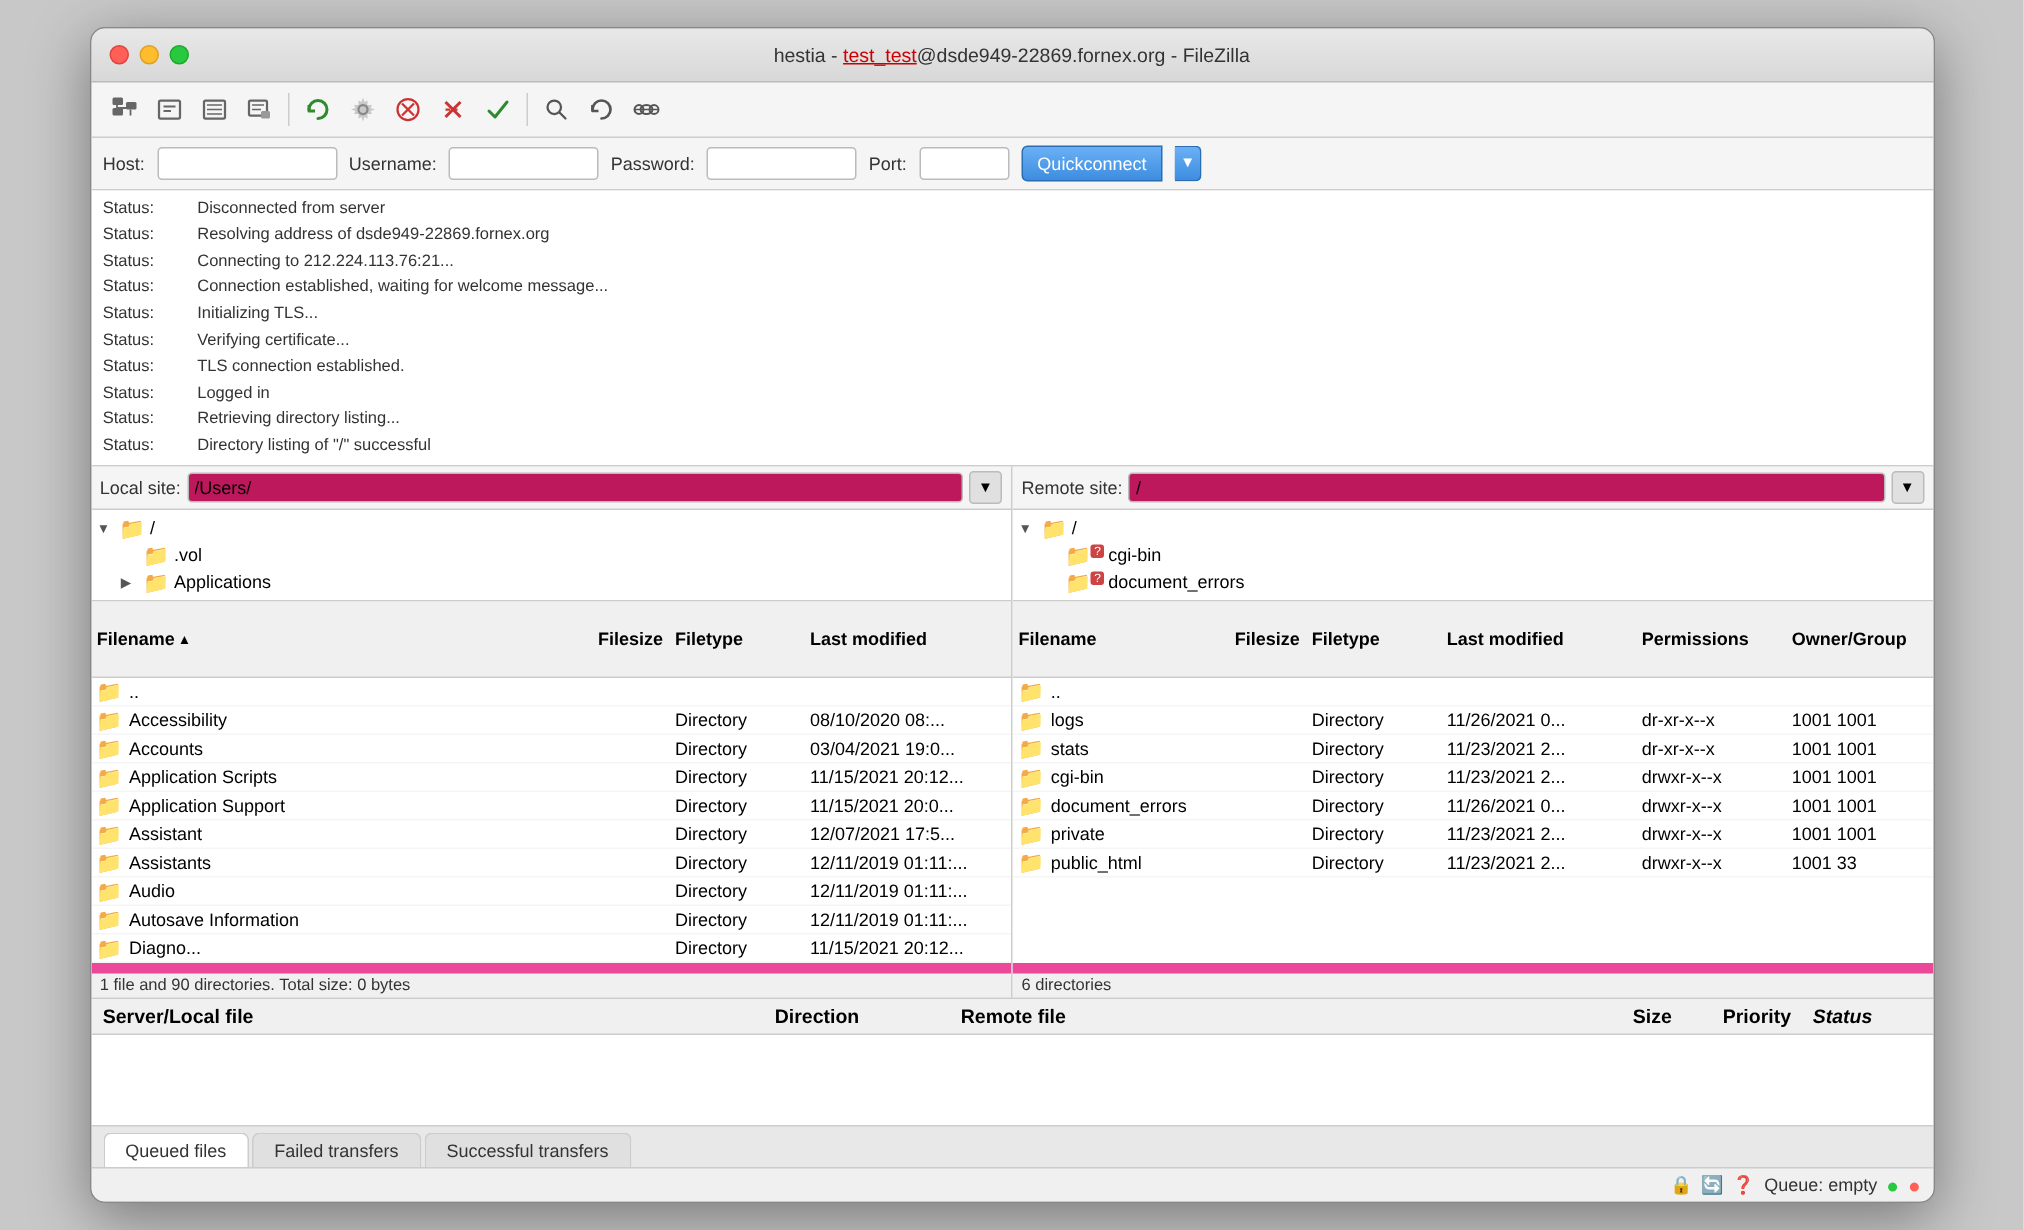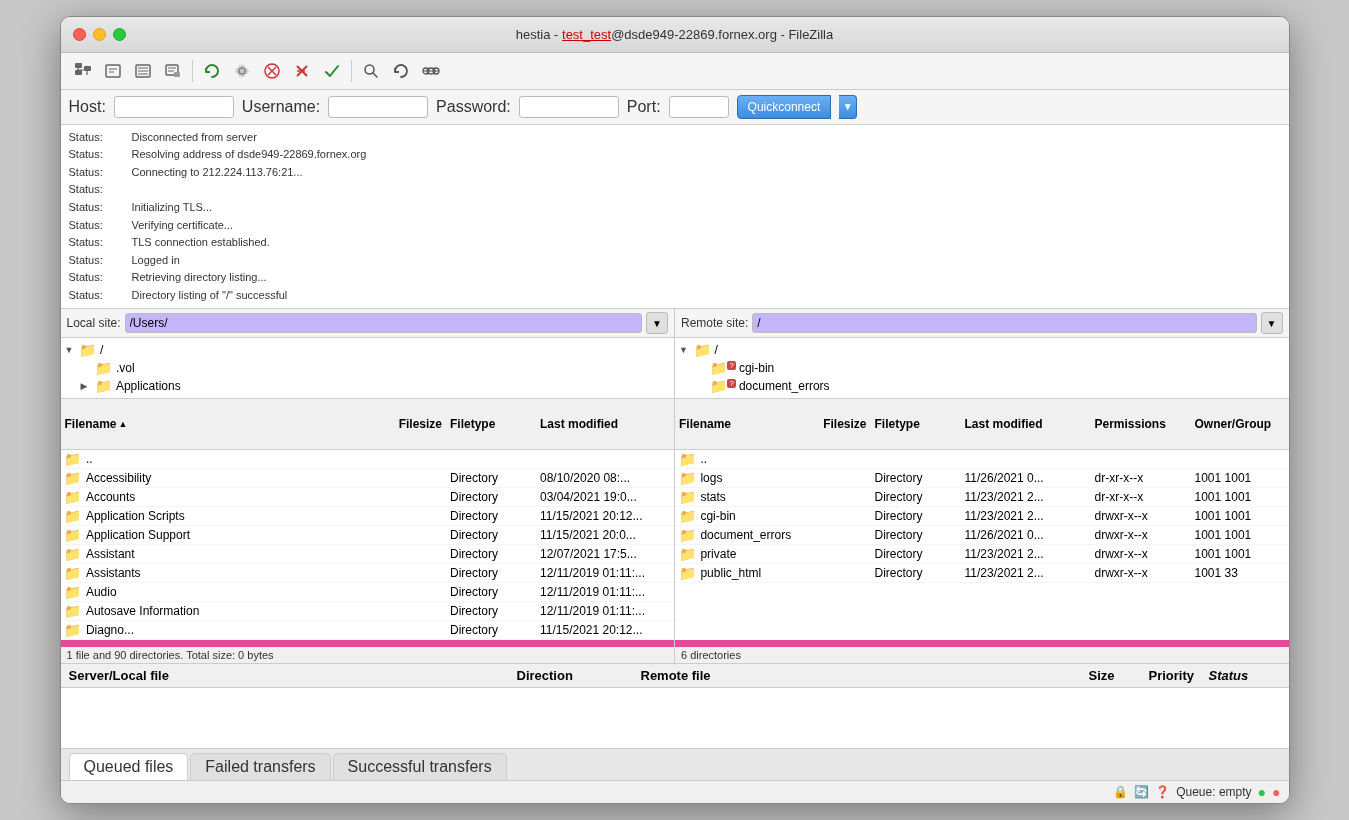--- a/index.html
+++ b/index.html
@@ -81,21 +81,21 @@
       margin: 0 3px;
     }
     .connection-bar {
       background: #f5f5f5;
       border-bottom: 1px solid #ccc;
       padding: 5px 8px;
       display: flex;
       align-items: center;
       gap: 8px;
     }
-    .conn-label { color: #333; font-size: 16px; }
+    .conn-label { color: #333; font-size: 12px; }
     .conn-input {
       height: 22px;
       border: 1px solid #bbb;
       border-radius: 3px;
       padding: 0 4px;
       font-size: 12px;
       background: white;
     }
     .conn-input-host { width: 120px; }
     .conn-input-user { width: 100px; }
@@ -160,21 +160,21 @@
       gap: 4px;
     }
     .site-label { font-size: 12px; color: #333; }
     .site-input {
       flex: 1;
       height: 20px;
       border: 1px solid #bbb;
       border-radius: 3px;
       padding: 0 4px;
       font-size: 12px;
-      background: #c4b5fd;
+      background: #be185d;
     }
     .site-dropdown {
       width: 22px;
       height: 22px;
       background: #e0e0e0;
       border: 1px solid #bbb;
       border-radius: 3px;
       display: flex;
       align-items: center;
       justify-content: center;
@@ -261,21 +261,21 @@
       padding: 4px 8px 0;
       gap: 2px;
     }
     .tab {
       padding: 4px 14px;
       border: 1px solid #ccc;
       border-bottom: none;
       border-radius: 5px 5px 0 0;
       background: #e0e0e0;
       cursor: pointer;
-      font-size: 16px;
+      font-size: 12px;
       color: #333;
     }
     .tab.active {
       background: white;
       border-bottom: 1px solid white;
       font-weight: 500;
       margin-bottom: -1px;
     }
     .bottom-bar {
       background: #f0f0f0;
@@ -416,20 +416,21 @@
       <div class="log-line">
         <span class="log-label">Status:</span>
         <span class="log-msg">Resolving address of dsde949-22869.fornex.org</span>
       </div>
       <div class="log-line">
         <span class="log-label">Status:</span>
         <span class="log-msg">Connecting to 212.224.113.76:21...</span>
       </div>
       <div class="log-line">
         <span class="log-label">Status:</span>
+        <span class="log-msg">Connection established, waiting for welcome message...</span>
       </div>
       <div class="log-line">
         <span class="log-label">Status:</span>
         <span class="log-msg">Initializing TLS...</span>
       </div>
       <div class="log-line">
         <span class="log-label">Status:</span>
         <span class="log-msg">Verifying certificate...</span>
       </div>
       <div class="log-line">

